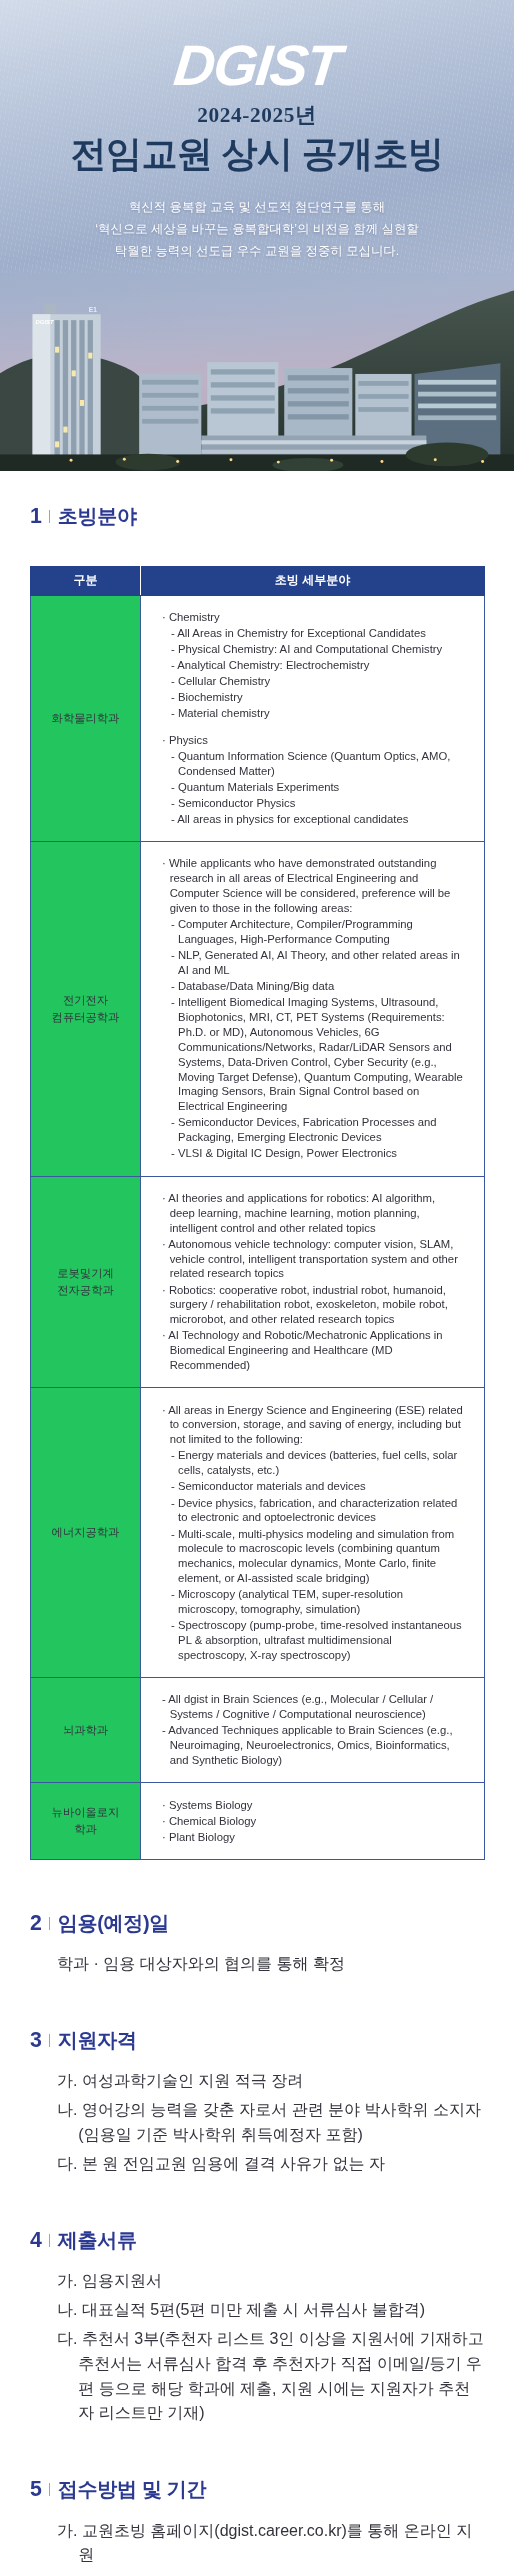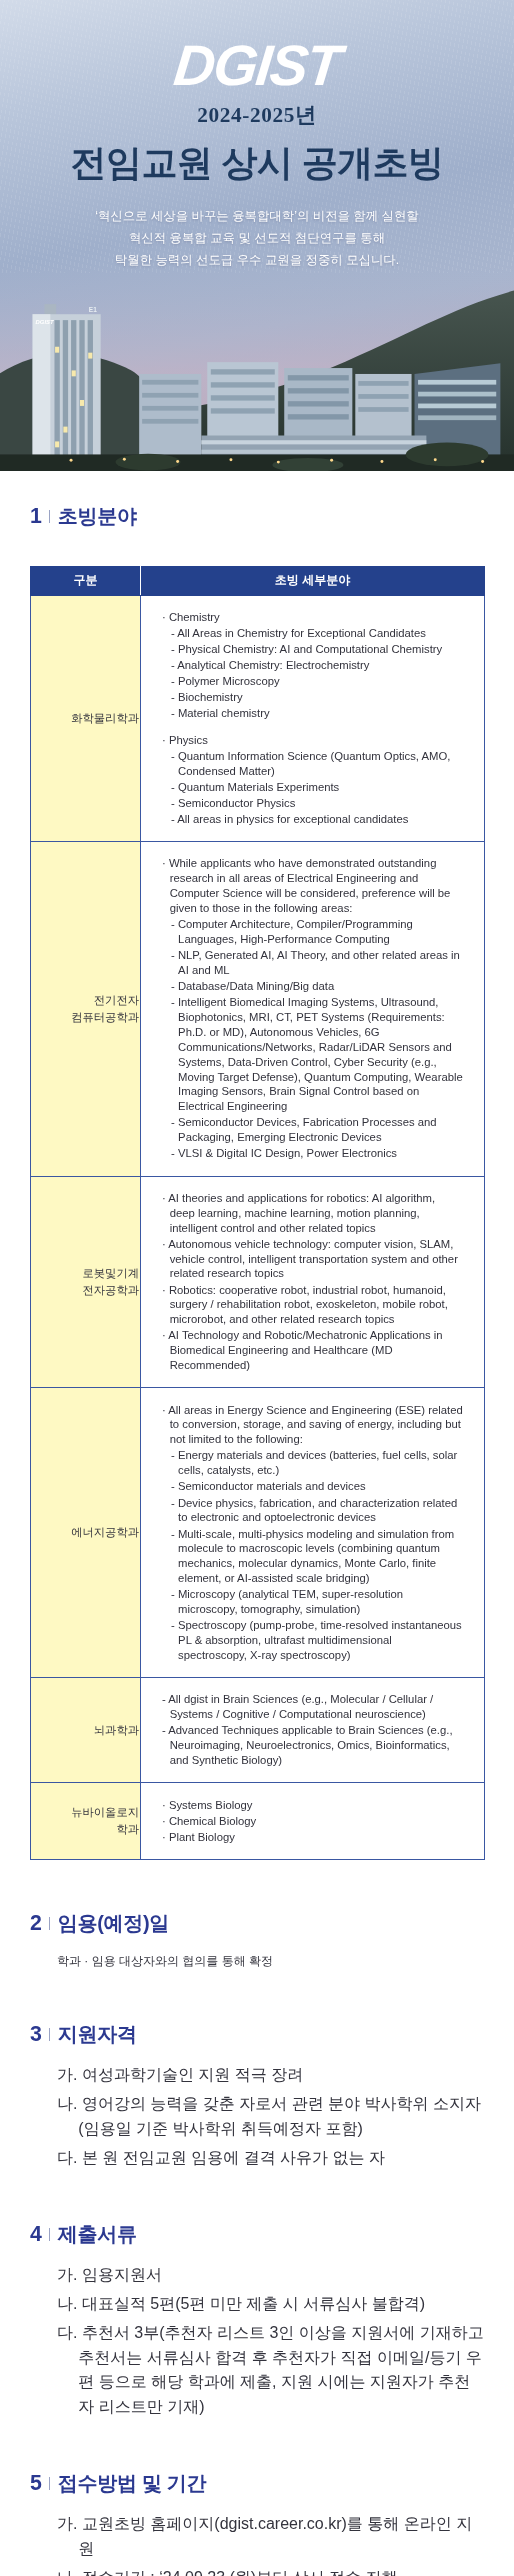--- a/index.html
+++ b/index.html
@@ -8,41 +8,41 @@
 
   
   .hero{position:relative;height:471px;overflow:hidden;
         background:linear-gradient(168deg,#d2dbe9 0%,#b9c6db 20%,#9fafcb 46%,#a8b5ce 66%,#b4b0c7 82%,#c0aec0 100%);}
   .hero::before{content:"";position:absolute;inset:0 0 42% 0;
         background:repeating-linear-gradient(100deg,rgba(255,255,255,.10) 0 0.6px,rgba(255,255,255,0) 0.6px 4.1px);}
   .hero-inner{position:relative;z-index:2;text-align:center;}
   .logo{margin-top:34px;font-size:57px;line-height:1.1;font-weight:800;font-style:italic;
         letter-spacing:-1.8px;color:#ffffff;transform:skewX(-6deg);}
   .year{margin-top:3.6px;font-size:21.3px;font-weight:800;color:#1e3a5e;letter-spacing:0.6px;font-family:Liberation Serif, serif;}
-  .title{margin:10px 0 0 0;font-size:36px;font-weight:900;color:#1e3a5e;letter-spacing:-0.6px;}
+  .title{margin:1px 0 0 0;font-size:36px;font-weight:900;color:#1e3a5e;letter-spacing:-0.6px;}
   .desc{margin-top:18px;font-size:12.4px;line-height:1.75;color:#ffffff;font-weight:500;text-shadow:0 0.6px 2.4px rgba(40,40,80,.25);}
   .campus{position:absolute;left:0;bottom:0;width:514px;height:213px;z-index:1;display:block;}
 
   
   main{padding:0 30px 41px 30px;}
   .sec-head{display:flex;align-items:center;margin:50px 0 15.4px 0;}
   .sec-head.first{margin-top:32px;}
   .sec-num{font-size:21.3px;font-weight:800;color:#2b3990;}
   .sec-bar{display:inline-block;width:1.2px;height:13px;background:#9aa3c4;margin:0 7.7px 0 7.1px;}
   .sec-ttl{font-size:20px;font-weight:800;color:#2b3990;letter-spacing:-0.3px;}
 
-  .sec-body{margin-left:27px;font-size:12px;line-height:1.55;color:#33333d;}
+  .sec-body{margin-left:27px;font-size:16px;line-height:1.55;color:#33333d;}
 
   
   .t1{width:455px;border-collapse:collapse;table-layout:fixed;margin-top:36px;}
   .t1 th{background:#24418c;color:#fff;font-size:12px;font-weight:600;height:25.5px;
          border:0.6px solid #24418c;border-right:1.2px solid #fff;}
   .t1 th:last-child{border-right:0.6px solid #24418c;}
   .t1 td{border:0.6px solid #3a57a2;vertical-align:middle;}
-  .t1 td.dept{width:106px;background:#fef9c3;text-align:right;font-size:11.3px;color:#33333d;
+  .t1 td.dept{width:106px;background:#22c55e;text-align:center;font-size:11.3px;color:#33333d;
          white-space:pre-line;line-height:1.5;}
   .t1 td.cont{padding:13px 21px;font-size:11.3px;line-height:1.32;color:#32323c;}
   .it-b{padding-left:7.7px;text-indent:-7.7px;margin:1.2px 0;}
   .it-d{margin:1.2px 0 1.2px 9px;padding-left:7.1px;text-indent:-7.1px;}
   .it-g{height:9px;}
 
   
   .it-k{padding-left:21.3px;text-indent:-21.3px;margin:4.1px 0;}
   .klist{margin-left:27px;font-size:16px;line-height:1.55;color:#33333d;}
 
@@ -137,22 +137,22 @@
         <circle cx="645" cy="344" r="2.5" fill="#ffd98c"></circle>
           <circle cx="735" cy="341" r="2.5" fill="#ffd98c"></circle>
         <circle cx="815" cy="344" r="2.5" fill="#ffd98c"></circle>
       </g>
     </svg>
     <div class="hero-inner">
       <div class="logo">DGIST</div>
       <div class="year">2024-2025년</div>
       <h1 class="title">전임교원 상시 공개초빙</h1>
       <div class="desc">
+        <div>혁신적 융복합 교육 및 선도적 첨단연구를 통해</div>
         <div>‘혁신으로 세상을 바꾸는 융복합대학’의 비전을 함께 실현할</div>
-        <div>혁신적 융복합 교육 및 선도적 첨단연구를 통해</div>
         <div>탁월한 능력의 선도급 우수 교원을 정중히 모십니다.</div>
       </div>
     </div>
   </header>
 
   <main>
 
     <div class="sec-head first">
       <span class="sec-num">1</span>
         <span class="sec-bar"></span>
@@ -166,21 +166,21 @@
         </tr>
       </thead>
       <tbody>
         <tr>
           <td class="dept">화학물리학과</td>
           <td class="cont">
               <div class="it-b">· Chemistry</div>
               <div class="it-d">- All Areas in Chemistry for Exceptional Candidates</div>
               <div class="it-d">- Physical Chemistry: AI and Computational Chemistry</div>
               <div class="it-d">- Analytical Chemistry: Electrochemistry</div>
-              <div class="it-d">- Polymer Microscopy</div>
+              <div class="it-d">- Cellular Chemistry</div>
               <div class="it-d">- Biochemistry</div>
               <div class="it-d">- Material chemistry</div>
               <div class="it-g"></div>
               <div class="it-b">· Physics</div>
               <div class="it-d">- Quantum Information Science (Quantum Optics, AMO, Condensed Matter)</div>
               <div class="it-d">- Quantum Materials Experiments</div>
               <div class="it-d">- Semiconductor Physics</div>
               <div class="it-d">- All areas in physics for exceptional candidates</div>
             </td>
         </tr>

